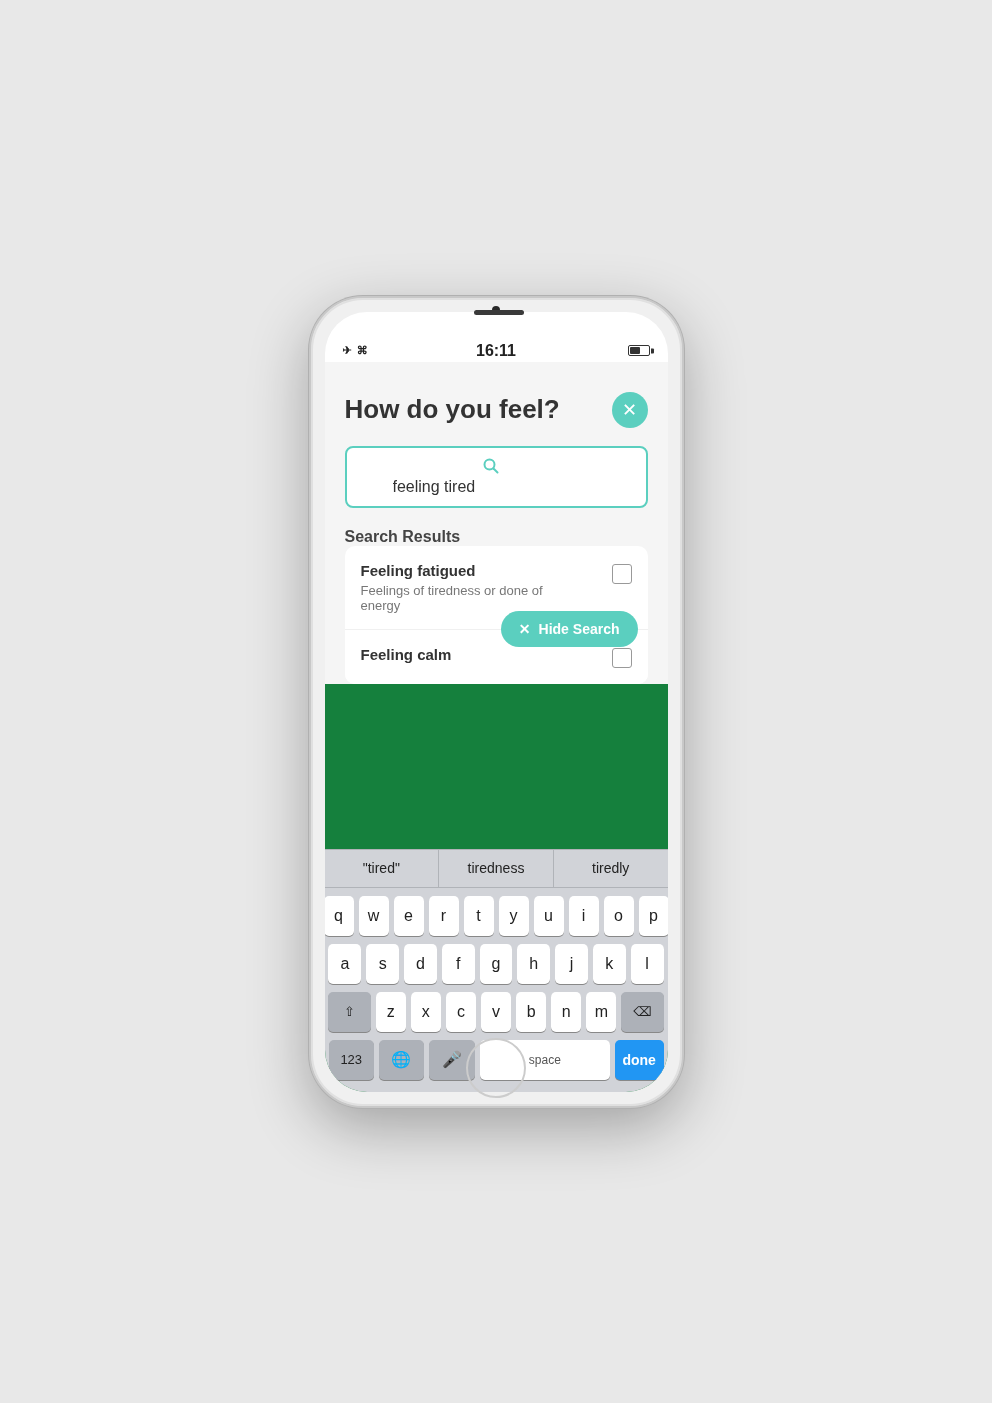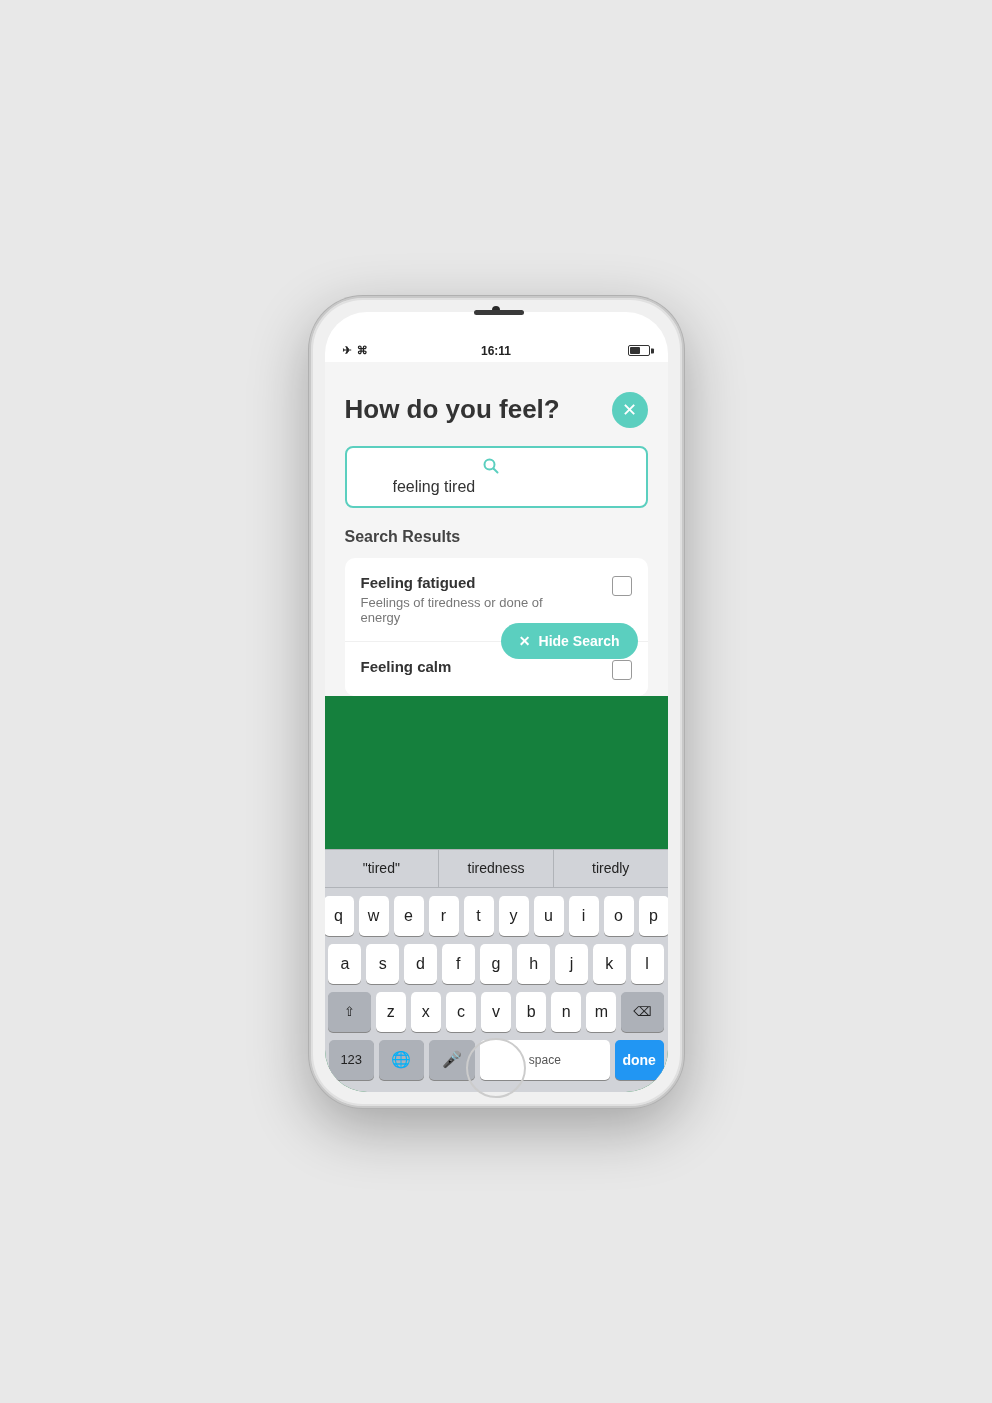--- a/index.html
+++ b/index.html
@@ -112,21 +112,21 @@
       z-index: 10;
     }
 
     .status-left {
       display: flex;
       align-items: center;
       gap: 5px;
     }
 
     .status-time {
-      font-size: 12px;
+      font-size: 16px;
       font-weight: 600;
       position: absolute;
       left: 50%;
       transform: translateX(-50%);
     }
 
     .status-right {
       display: flex;
       align-items: center;
       gap: 4px;
@@ -235,21 +235,20 @@
       color: #333;
       flex: 1;
       background: transparent;
     }
 
     
     .section-header {
       font-size: 16px;
       font-weight: 600;
       color: #444;
-      margin-bottom: 12px;
     }
 
     
     .results-card {
       background: white;
       border-radius: 10px;
       overflow: hidden;
       position: relative;
     }
 

